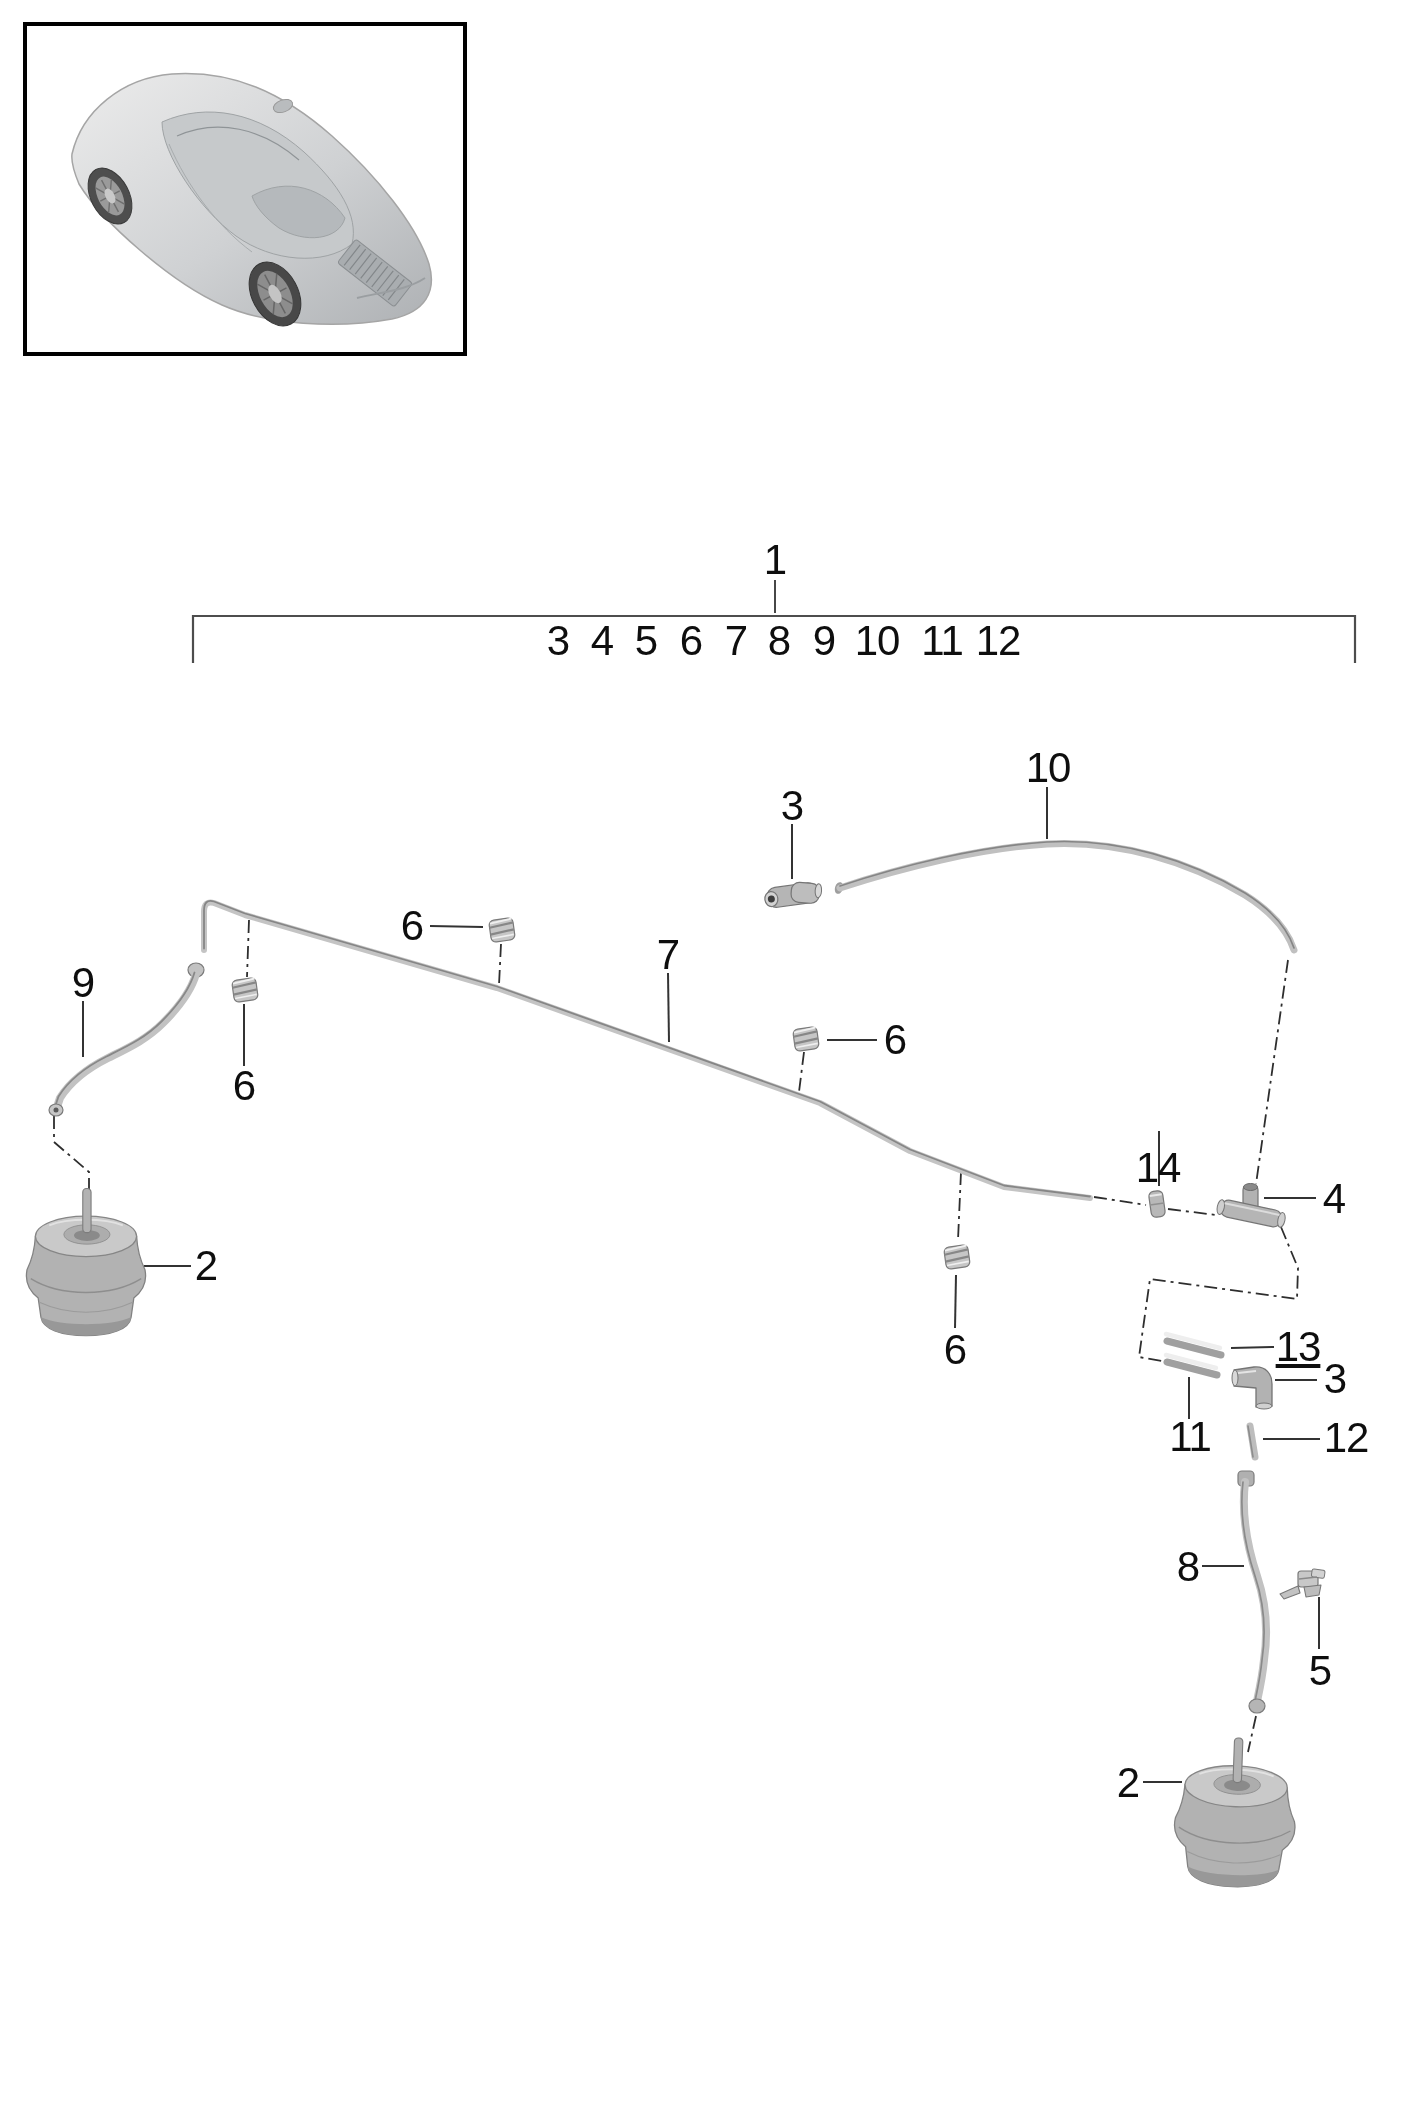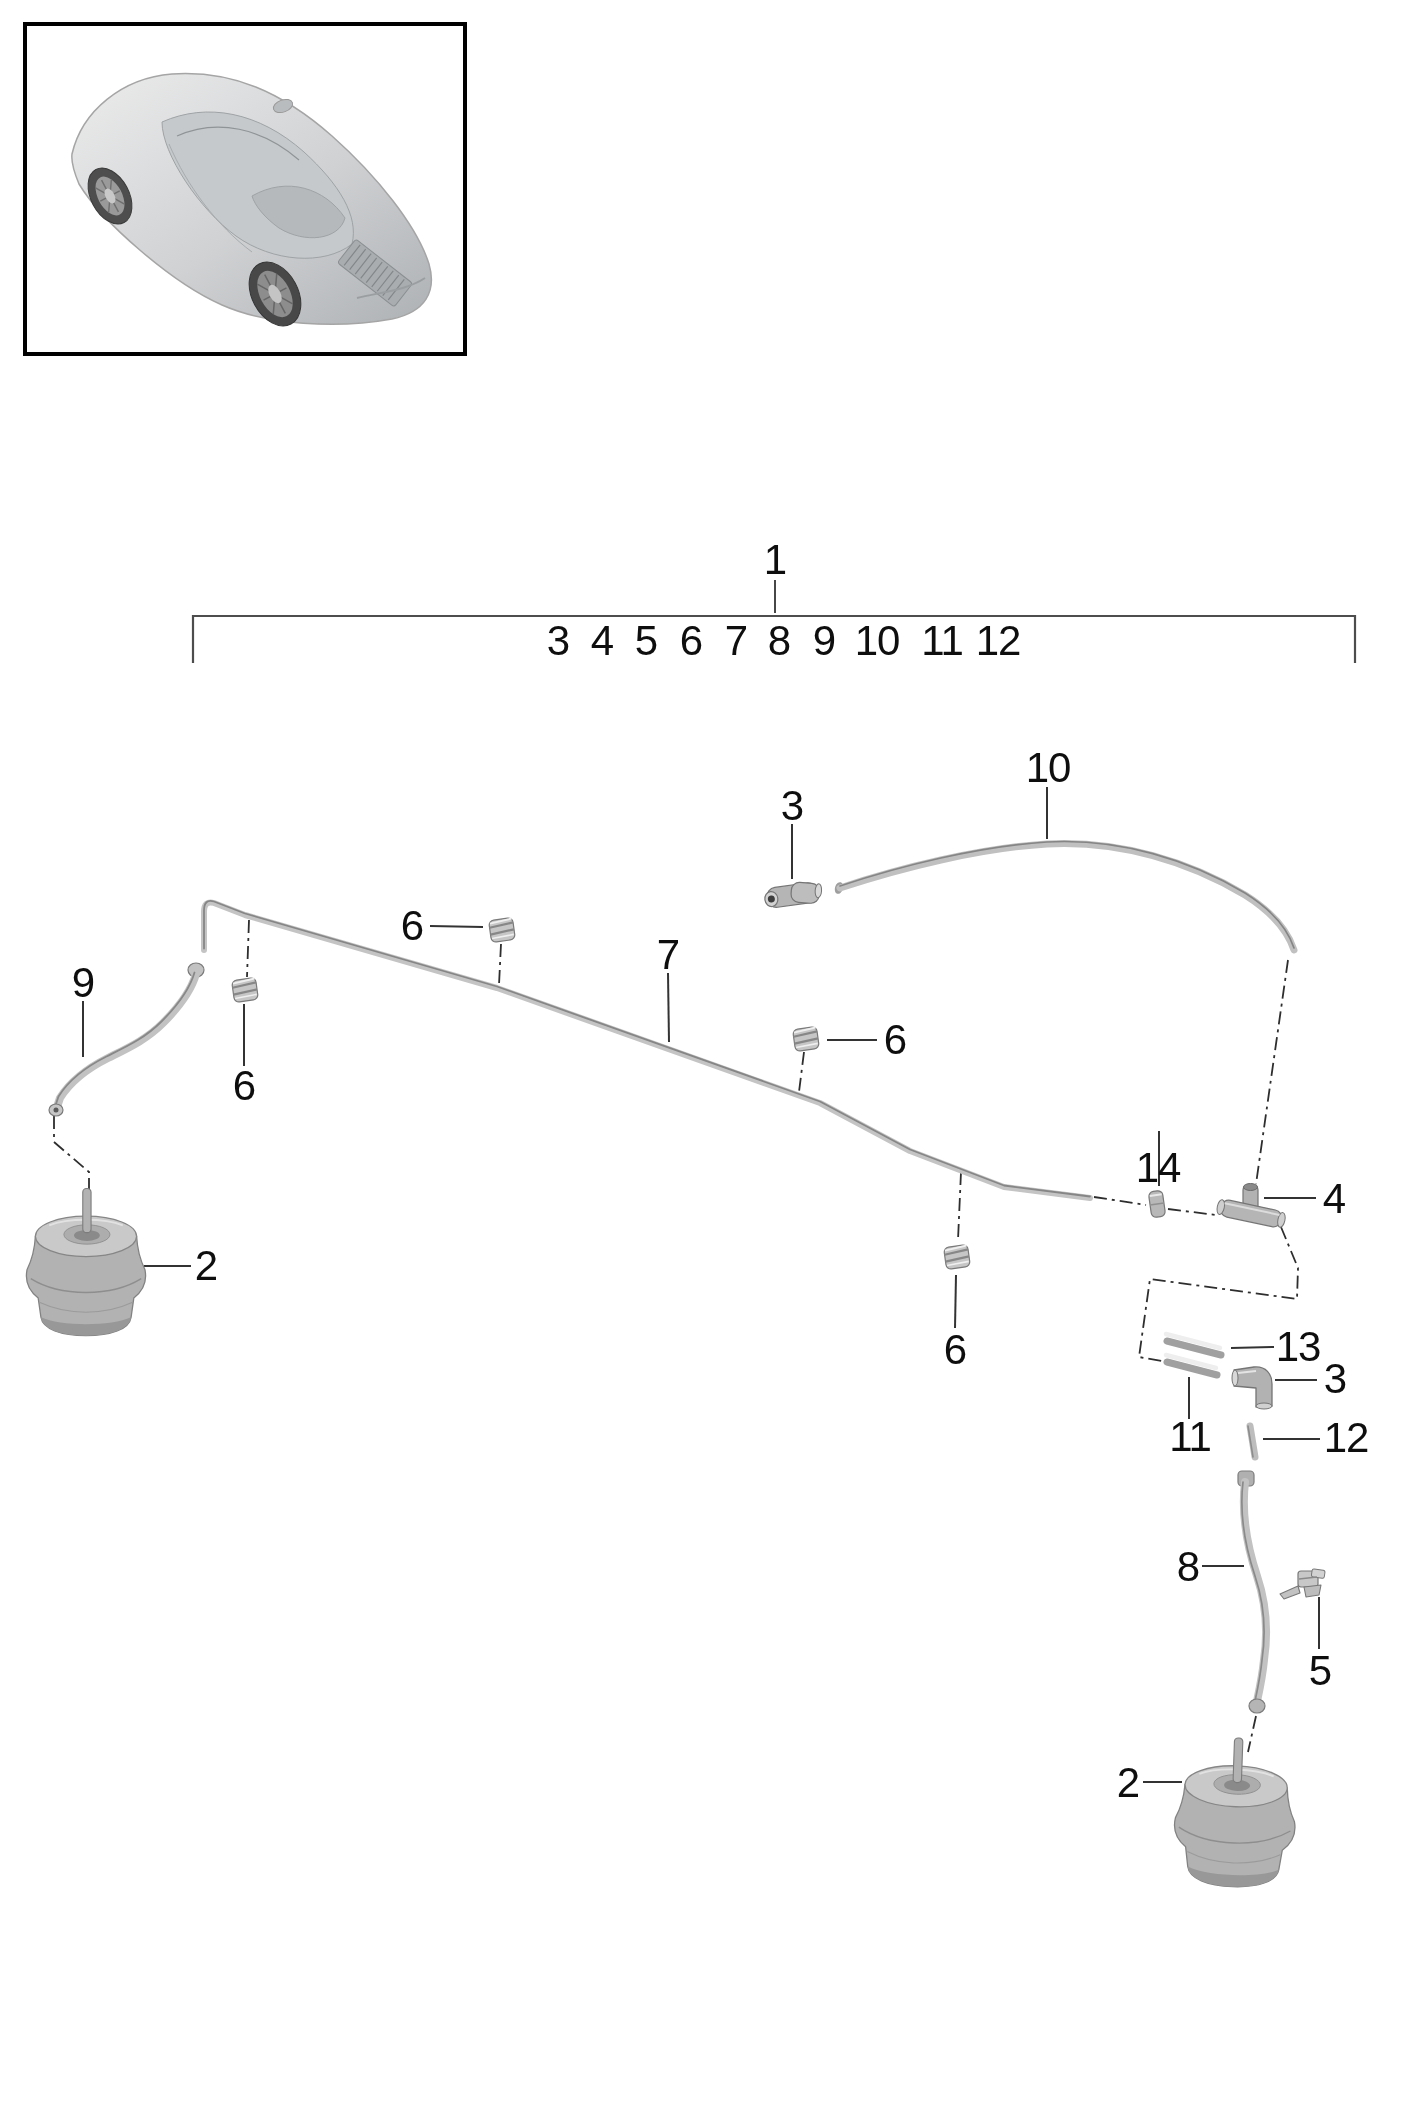--- a/index.html
+++ b/index.html
@@ -241,21 +241,21 @@
       <div class="callout" style="left: 1048px; top: 768px;">10</div>
       <div class="callout" style="left: 792px; top: 806px;">3</div>
       <div class="callout" style="left: 412px; top: 926px;">6</div>
       <div class="callout" style="left: 668px; top: 955px;">7</div>
       <div class="callout" style="left: 83px; top: 983px;">9</div>
       <div class="callout" style="left: 895px; top: 1040px;">6</div>
       <div class="callout" style="left: 244px; top: 1086px;">6</div>
       <div class="callout" style="left: 1158px; top: 1168px;">14</div>
       <div class="callout" style="left: 1334px; top: 1199px;">4</div>
       <div class="callout" style="left: 206px; top: 1266px;">2</div>
-      <div class="callout" style="left: 1298px; top: 1347px;">13</div>
+      <div class="callout" style="left: 1298px; top: 1347px; text-decoration: underline;">13</div>
       <div class="callout" style="left: 955px; top: 1350px;">6</div>
       <div class="callout" style="left: 1335px; top: 1379px;">3</div>
       <div class="callout" style="left: 1190px; top: 1437px;">11</div>
       <div class="callout" style="left: 1346px; top: 1438px;">12</div>
       <div class="callout" style="left: 1188px; top: 1567px;">8</div>
       <div class="callout" style="left: 1320px; top: 1671px;">5</div>
       <div class="callout" style="left: 1128px; top: 1783px;">2</div>
     </div>
 
 </div>

